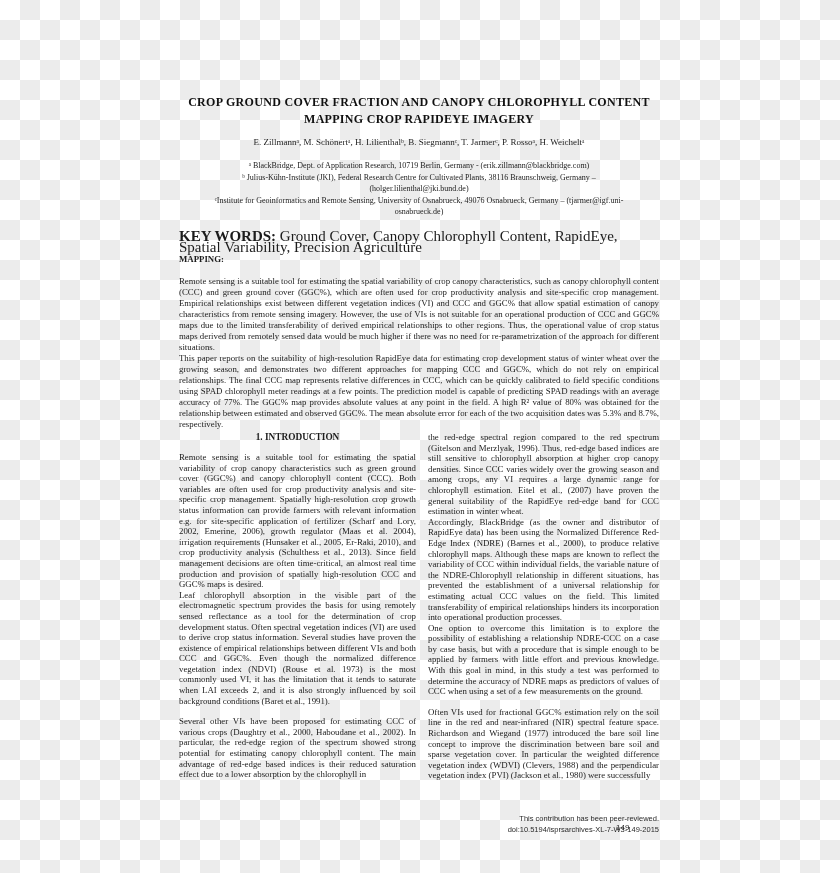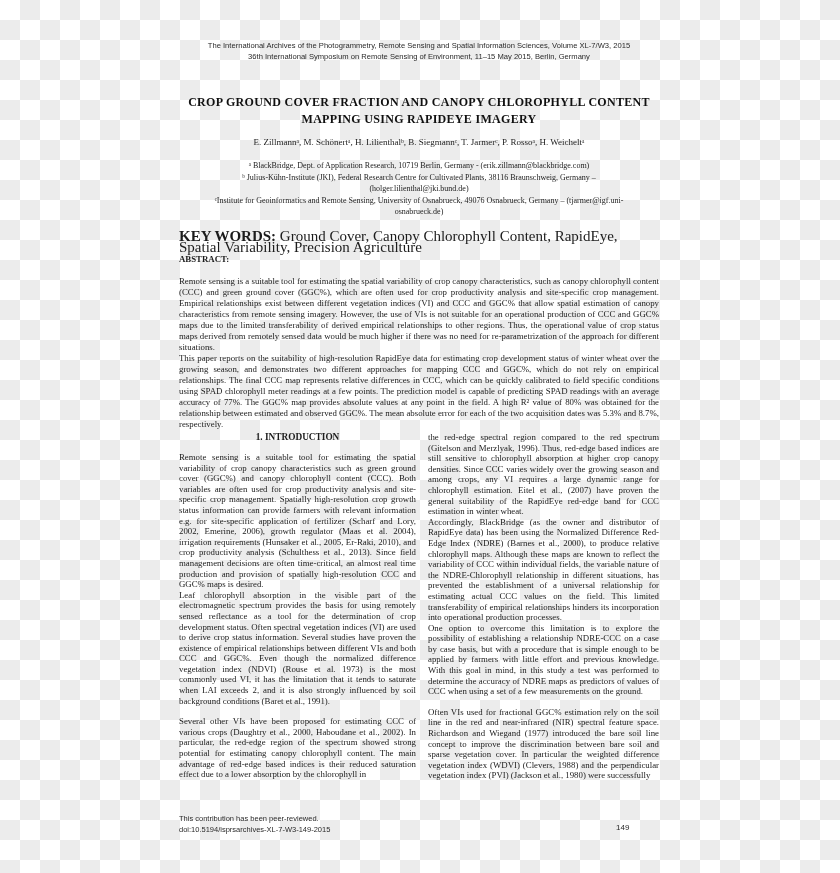--- a/index.html
+++ b/index.html
@@ -43,58 +43,54 @@
   .abstract-block { top: 276px; font-size: 8.8px; line-height: 11px; }
   .abstract-block p { text-align: justify; }
 
   .columns-block { top: 432px; display: flex; gap: 12px; font-family: Liberation Serif, serif; }
   .col-left { width: 237px; }
   .col-right { width: 231px; }
   .section-heading { text-align: center; font-weight: bold; font-size: 9.3px; line-height: 11px; margin-bottom: 9px; }
   .col-left p, .col-right p { font-size: 8.8px; line-height: 10.6px; text-align: justify; }
   .gap-before { margin-top: 10px; }
 
-  .footer-block { top: 813px; text-align: left; font-family: "Liberation Sans", sans-serif; font-size: 7.5px; line-height: 11px; color: #2a2a2a; }
+  .footer-block { top: 813px; text-align: right; font-family: "Liberation Sans", sans-serif; font-size: 7.5px; line-height: 11px; color: #2a2a2a; }
   .page-number {
     position: absolute; left: 616px; top: 822px; width: 44px;
     text-align: left; font-family: "Liberation Sans", sans-serif; font-size: 8px; line-height: 11px; color: #2a2a2a;
   }
 </style>
 </head>
 <body>
 
 <div class="checkerboard"></div>
 
 <div class="page">
 
-  <div class="block header-block">
-    <div>The International Archives of the Photogrammetry, Remote Sensing and Spatial Information Sciences, Volume XL-7/W3, 2015</div>
-    <div>36th International Symposium on Remote Sensing of Environment, 11–15 May 2015, Berlin, Germany</div>
-  </div>
 
   <div class="block title-block">
     <div class="line">CROP GROUND COVER FRACTION AND CANOPY CHLOROPHYLL CONTENT</div>
-    <div class="line">MAPPING USING RAPIDEYE IMAGERY</div>
+    <div class="line">MAPPING CROP RAPIDEYE IMAGERY</div>
   </div>
 
   <div class="block authors-block">E. Zillmannᵃ, M. Schönertᵃ, H. Lilienthalᵇ, B. Siegmannᶜ, T. Jarmerᶜ, P. Rossoᵃ, H. Weicheltᵃ</div>
 
   <div class="block affil-block">
     <div>ᵃ BlackBridge, Dept. of Application Research, 10719 Berlin, Germany - (erik.zillmann@blackbridge.com)</div>
     <div>ᵇ Julius-Kühn-Institute (JKI), Federal Research Centre for Cultivated Plants, 38116 Braunschweig, Germany –</div>
     <div>(holger.lilienthal@jki.bund.de)</div>
     <div>ᶜInstitute for Geoinformatics and Remote Sensing, University of Osnabrueck, 49076 Osnabrueck, Germany – (tjarmer@igf.uni-</div>
     <div>osnabrueck.de)</div>
   </div>
 
   <div class="block keywords-block">
     <span class="bold">KEY WORDS:</span><span> Ground Cover, Canopy Chlorophyll Content, RapidEye, Spatial Variability, Precision Agriculture</span>
   </div>
 
-  <div class="block abstract-label-block">ABSTRACT:</div>
+  <div class="block abstract-label-block">MAPPING:</div>
 
   <div class="block abstract-block">
     <p>Remote sensing is a suitable tool for estimating the spatial variability of crop canopy characteristics, such as canopy chlorophyll content (CCC) and green ground cover (GGC%), which are often used for crop productivity analysis and site-specific crop management. Empirical relationships exist between different vegetation indices (VI) and CCC and GGC% that allow spatial estimation of canopy characteristics from remote sensing imagery. However, the use of VIs is not suitable for an operational production of CCC and GGC% maps due to the limited transferability of derived empirical relationships to other regions. Thus, the operational value of crop status maps derived from remotely sensed data would be much higher if there was no need for re-parametrization of the approach for different situations.</p>
     <p>This paper reports on the suitability of high-resolution RapidEye data for estimating crop development status of winter wheat over the growing season, and demonstrates two different approaches for mapping CCC and GGC%, which do not rely on empirical relationships. The final CCC map represents relative differences in CCC, which can be quickly calibrated to field specific conditions using SPAD chlorophyll meter readings at a few points. The prediction model is capable of predicting SPAD readings with an average accuracy of 77%. The GGC% map provides absolute values at any point in the field. A high R² value of 80% was obtained for the relationship between estimated and observed GGC%. The mean absolute error for each of the two acquisition dates was 5.3% and 8.7%, respectively.</p>
   </div>
 
   <div class="block columns-block">
     <div class="col-left">
       <div class="section-heading">1.   INTRODUCTION</div>
       <p>Remote sensing is a suitable tool for estimating the spatial variability of crop canopy characteristics such as green ground cover (GGC%) and canopy chlorophyll content (CCC). Both variables are often used for crop productivity analysis and site-specific crop management. Spatially high-resolution crop growth status information can provide farmers with relevant information e.g. for site-specific application of fertilizer (Scharf and Lory, 2002, Emerine, 2006), growth regulator (Maas et al. 2004), irrigation requirements (Hunsaker et al., 2005, Er-Raki, 2010), and crop productivity analysis (Schulthess et al., 2013). Since field management decisions are often time-critical, an almost real time production and provision of spatially high-resolution CCC and GGC% maps is desired.</p>

